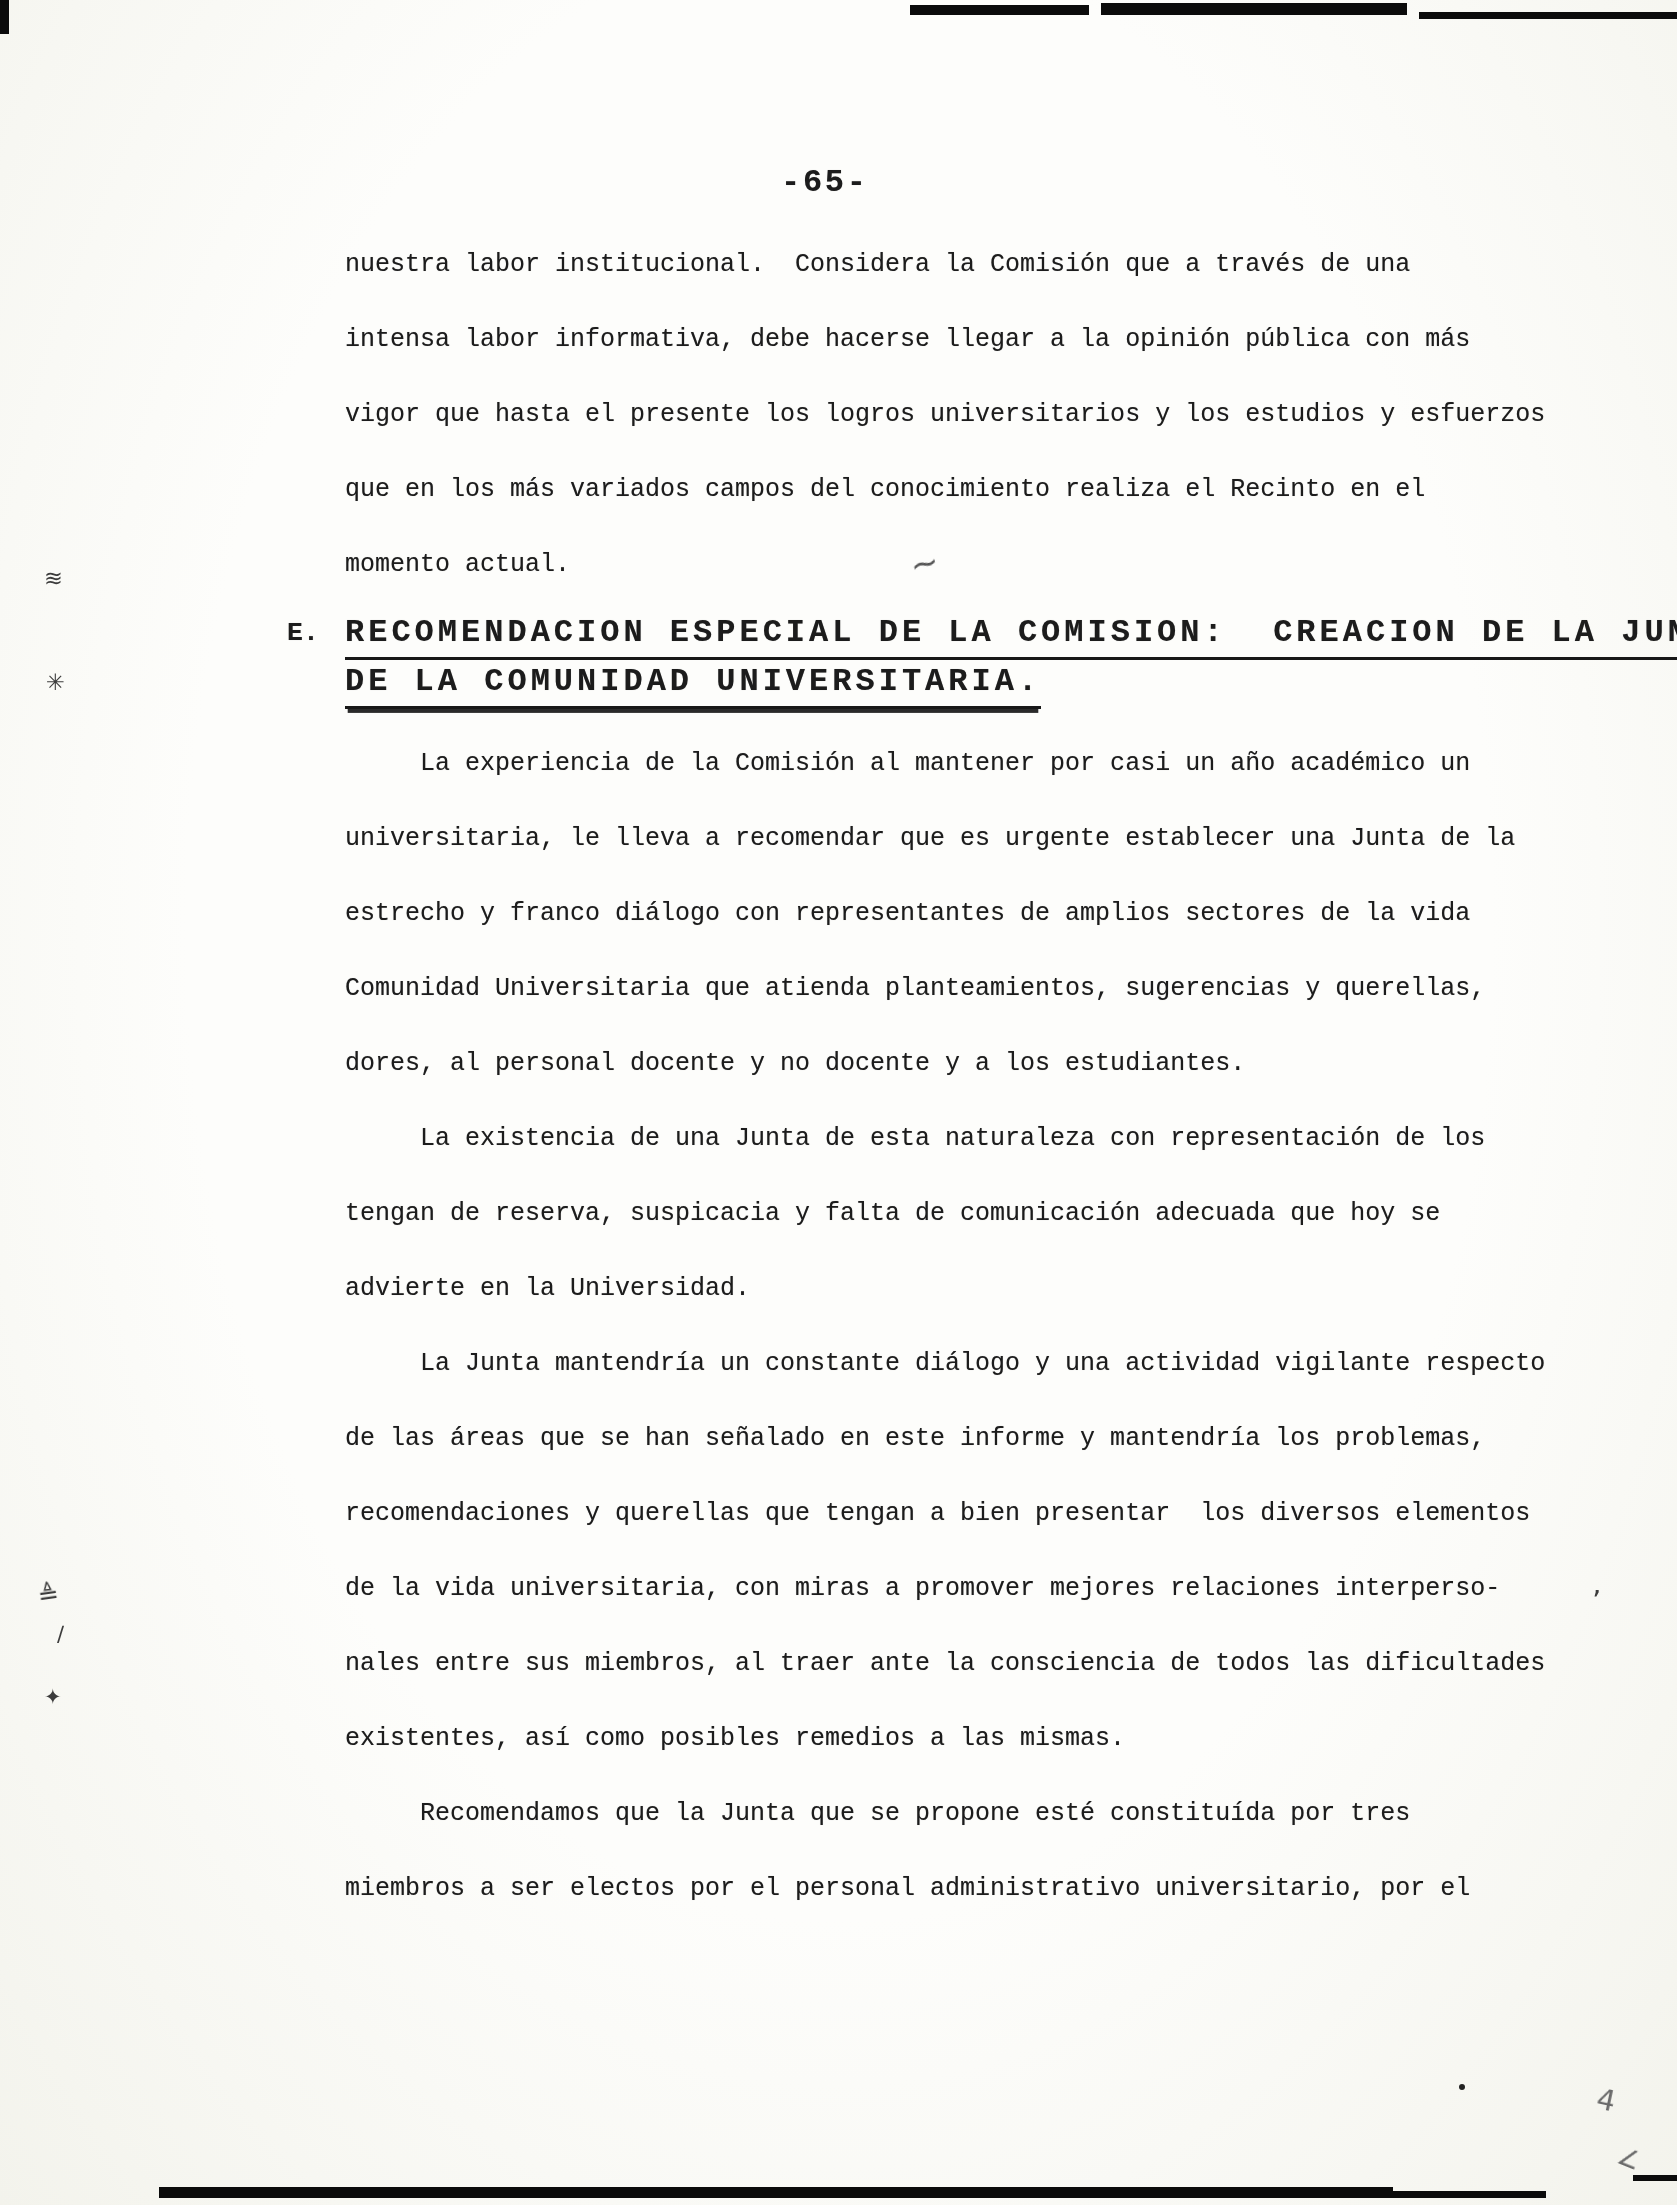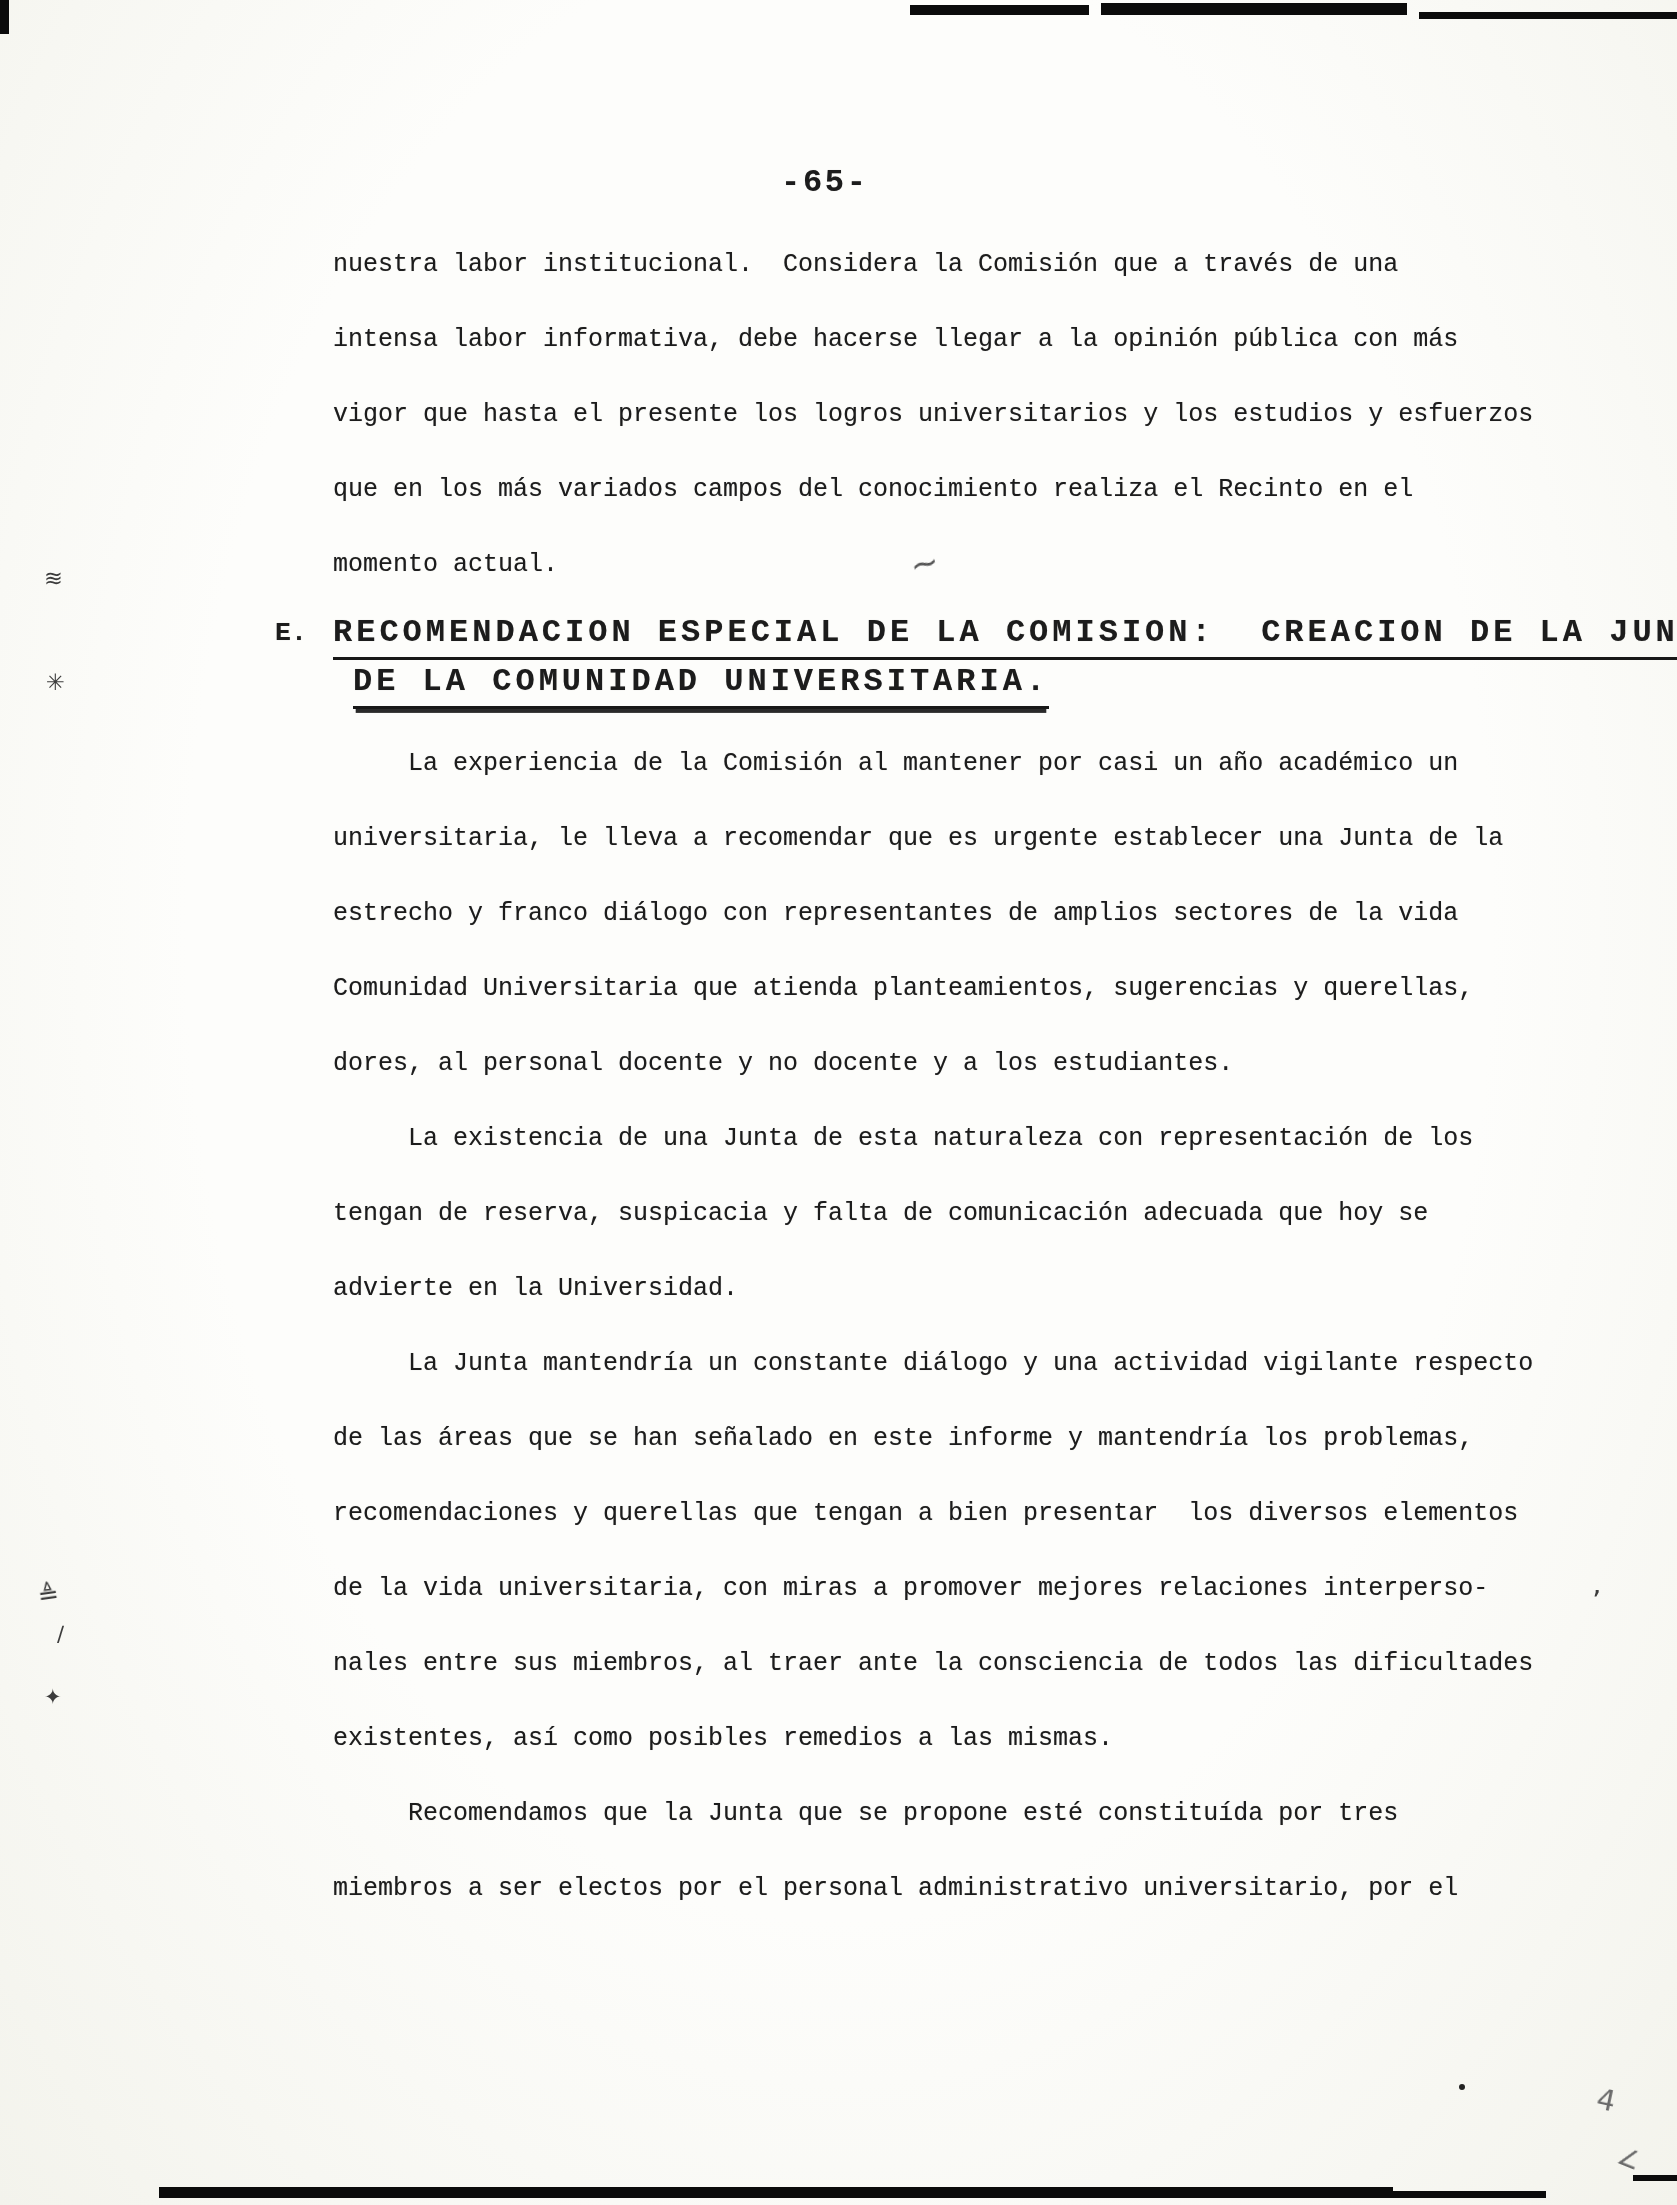--- a/index.html
+++ b/index.html
@@ -22,21 +22,21 @@
     left: 781px;
     top: 164px;
     font-size: 32px;
     letter-spacing: 2.7px;
     font-weight: bold;
     text-shadow: 0 0 0.7px rgba(0,0,0,0.35);
   }
 
   .content {
     position: absolute;
-    left: 333px;
+    left: 345px;
     top: 227px;
     width: 1247px;
     font-size: 25px;
     text-shadow: 0 0 0.7px rgba(0,0,0,0.35);
   }
 
   .para .line {
     white-space: pre;
     height: 75px;
     line-height: 75px;
@@ -61,21 +61,20 @@
   }
   .heading-title .hu1,
   .heading-title .hu2 {
     display: inline-block;
     border-bottom: 3.3px solid #181818;
     padding-bottom: 2px;
     white-space: pre;
   }
   .heading-title .hu2 {
     box-shadow: 0 6.6px 0 -2.7px #2a2a2a;
-    margin-left: 20px;
   }
 
   
   .bar { position: absolute; background: #0b0b0b; }
   .mark {
     position: absolute;
     font-family: "DejaVu Sans", sans-serif;
     color: #3c3c3c;
     filter: blur(0.3px);
   }

